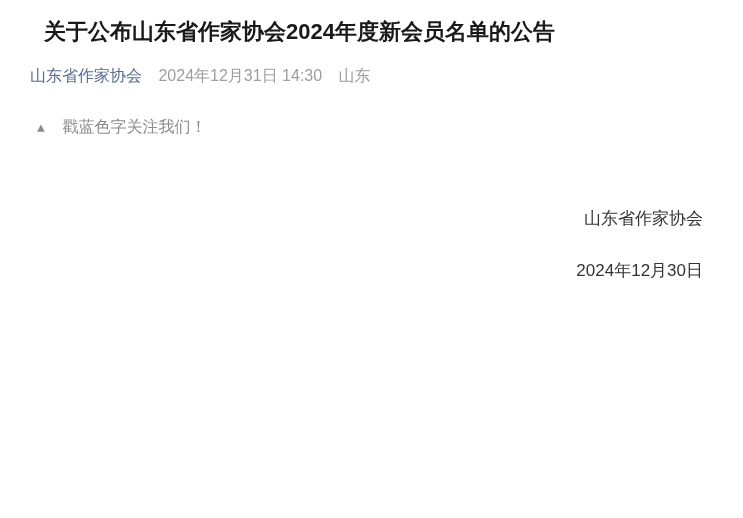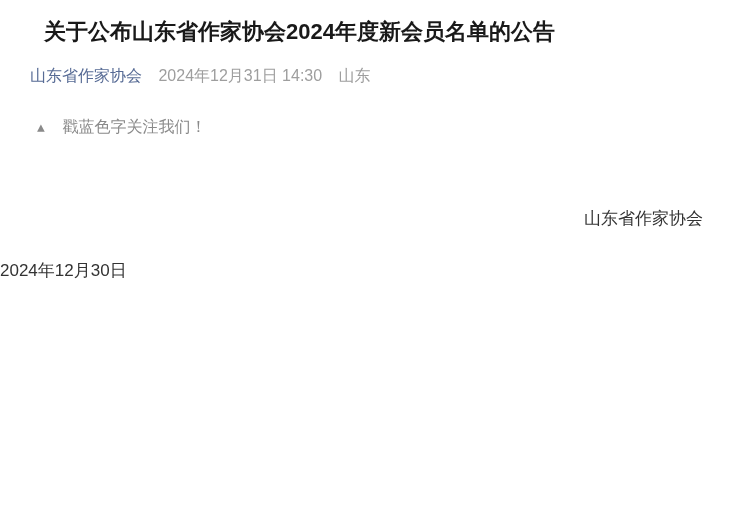--- a/index.html
+++ b/index.html
@@ -57,20 +57,21 @@
     font-size: 17px;
     line-height: 30px;
     color: #333333;
     text-align: right;
   }
   .signature-date {
     margin: 22px 40px 0 0;
     font-size: 17px;
     line-height: 30px;
     color: #333333;
+    text-align: right;
   }
 </style>
 </head>
 <body>
 
 <div class="page">
 
   <h1 class="title">关于公布山东省作家协会2024年度新会员名单的公告</h1>
 
   <div class="meta">

